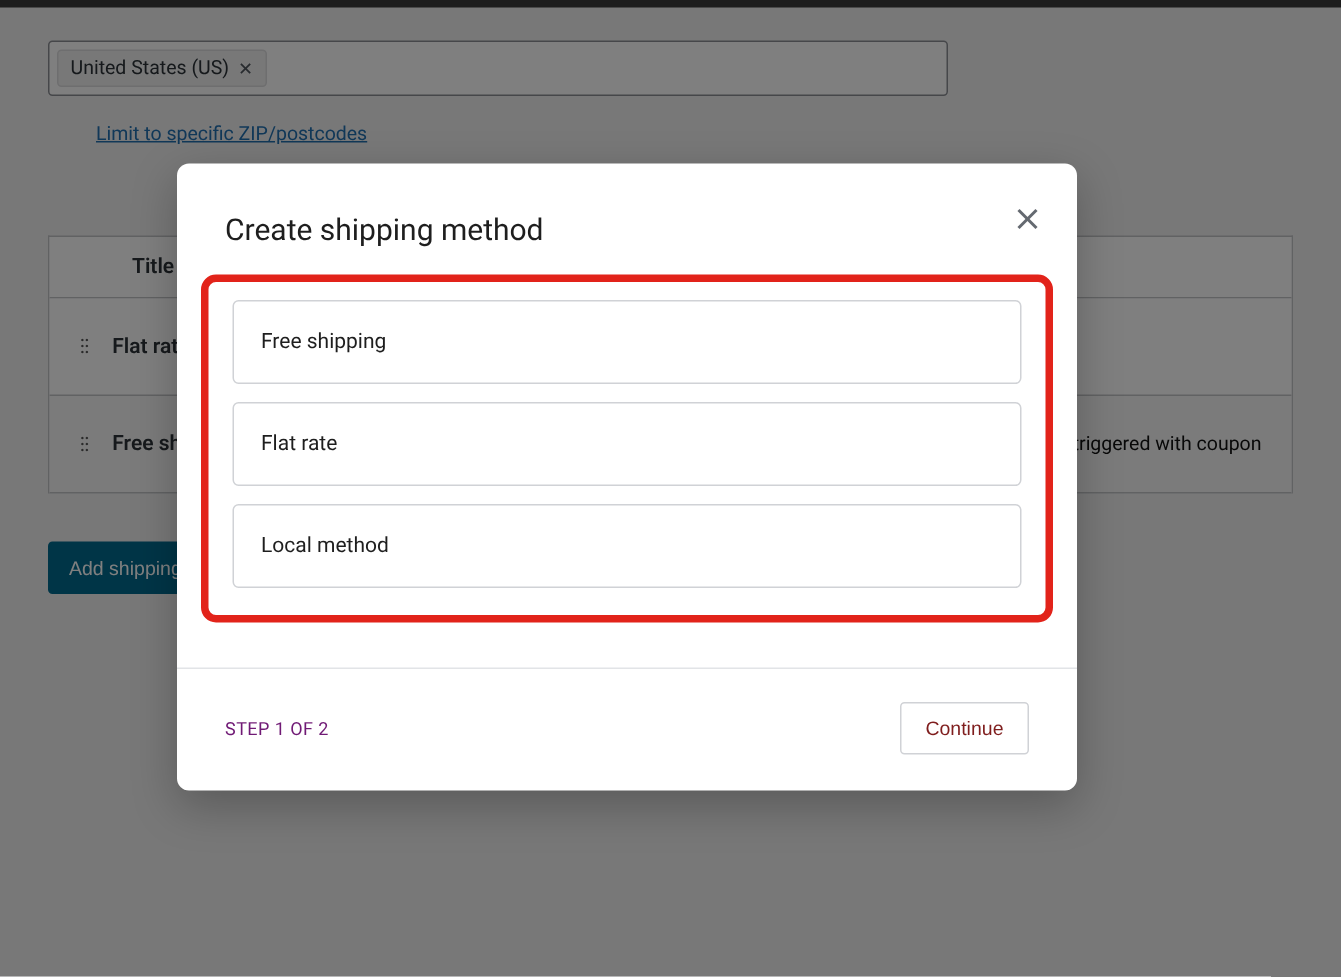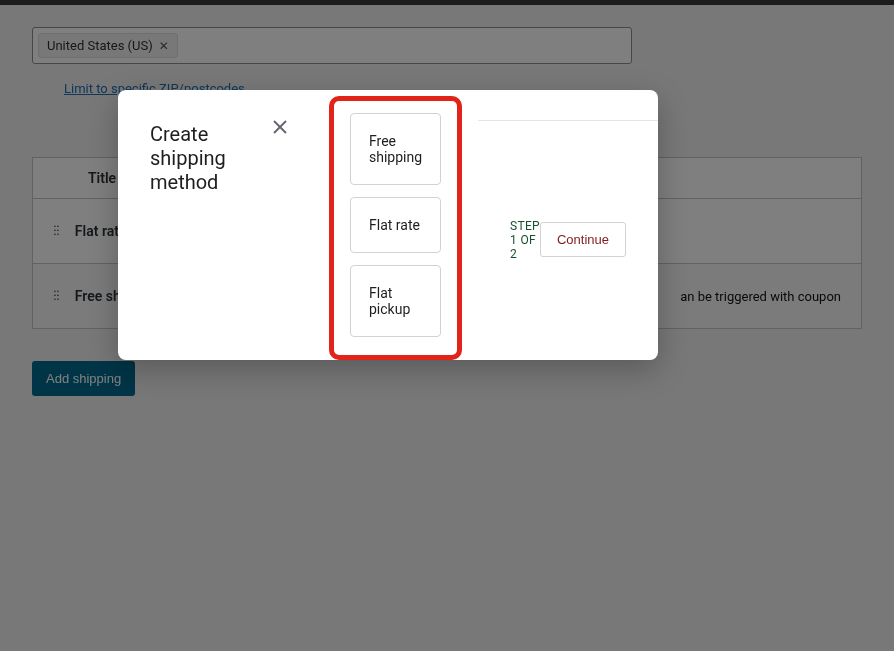--- a/index.html
+++ b/index.html
@@ -101,27 +101,27 @@
   .dimmer {
     position: absolute;
     inset: 0;
     background: rgba(0,0,0,0.5);
   }
 
   
   .modal {
     position: absolute;
     left: 118px;
-    top: 90px;
-    width: 540px;
+    top: 109px;
+    width: 600px;
     background: #fff;
     border-radius: 8px;
     box-shadow: 0 10px 30px rgba(0,0,0,0.25);
     display: flex;
-    flex-direction: row;
+    flex-direction: column;
   }
   .modal-header {
     position: relative;
     padding: 32px 32px 12px 32px;
   }
   .modal-title {
     font-size: 20px;
     font-weight: 400;
     color: #1e1e1e;
   }
@@ -161,21 +161,21 @@
   .modal-footer {
     margin-top: 30px;
     border-top: 1px solid #e2e4e7;
     padding: 22px 32px 24px 32px;
     display: flex;
     align-items: center;
     justify-content: space-between;
   }
   .step-indicator {
     font-size: 12px;
-    color: #14532d;
+    color: #701a75;
     letter-spacing: 0.3px;
   }
   .continue-btn {
     border: 1px solid #d0d2d6;
     background: #fff;
     color: #7f1d1d;
     padding: 9px 16px;
     font-size: 13px;
     border-radius: 3px;
   }
@@ -232,21 +232,21 @@
         <svg viewBox="0 0 14 14">
             <line x1="1" y1="1" x2="13" y2="13" stroke="currentColor" stroke-width="2"></line>
             <line x1="13" y1="1" x2="1" y2="13" stroke="currentColor" stroke-width="2"></line>
           </svg>
       </div>
     </div>
 
     <div class="options-box">
       <div class="option">Free shipping</div>
       <div class="option">Flat rate</div>
-      <div class="option">Flat pickup</div>
+      <div class="option">Local method</div>
     </div>
 
     <div class="modal-footer">
       <div class="step-indicator">STEP 1 OF 2</div>
       <button class="continue-btn">Continue</button>
     </div>
   </div>
 </div>
 
 </body></html>

